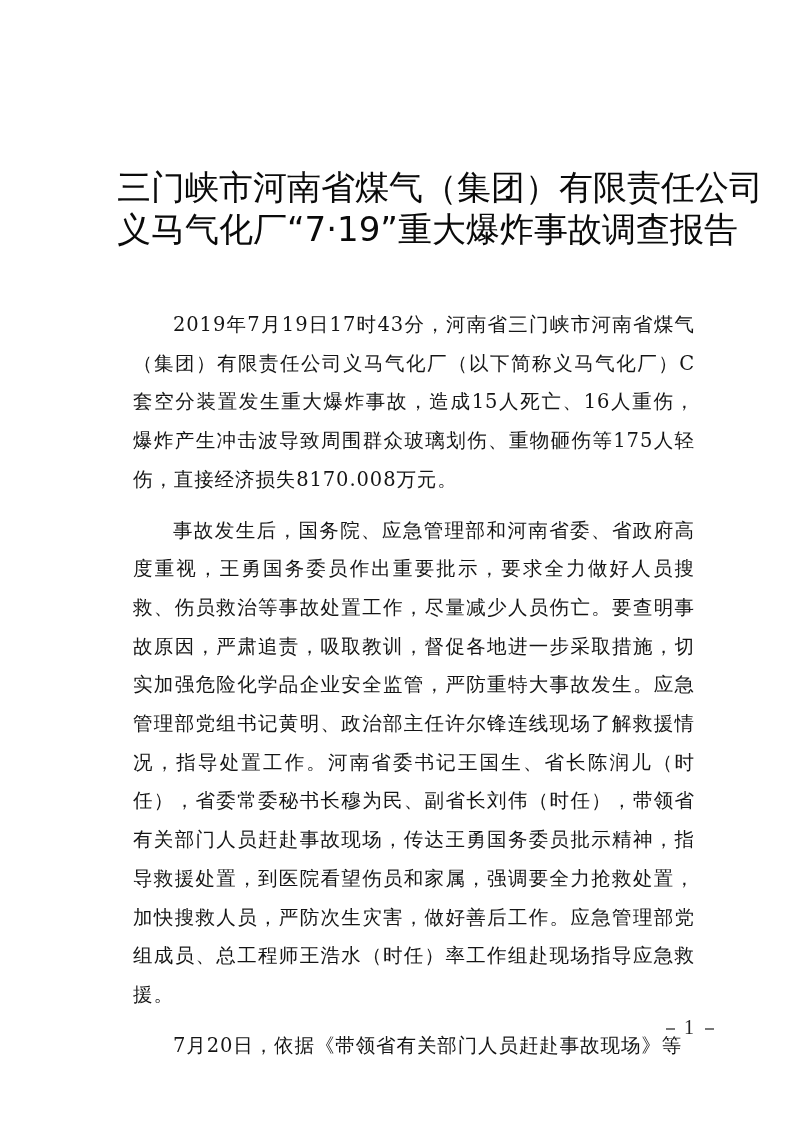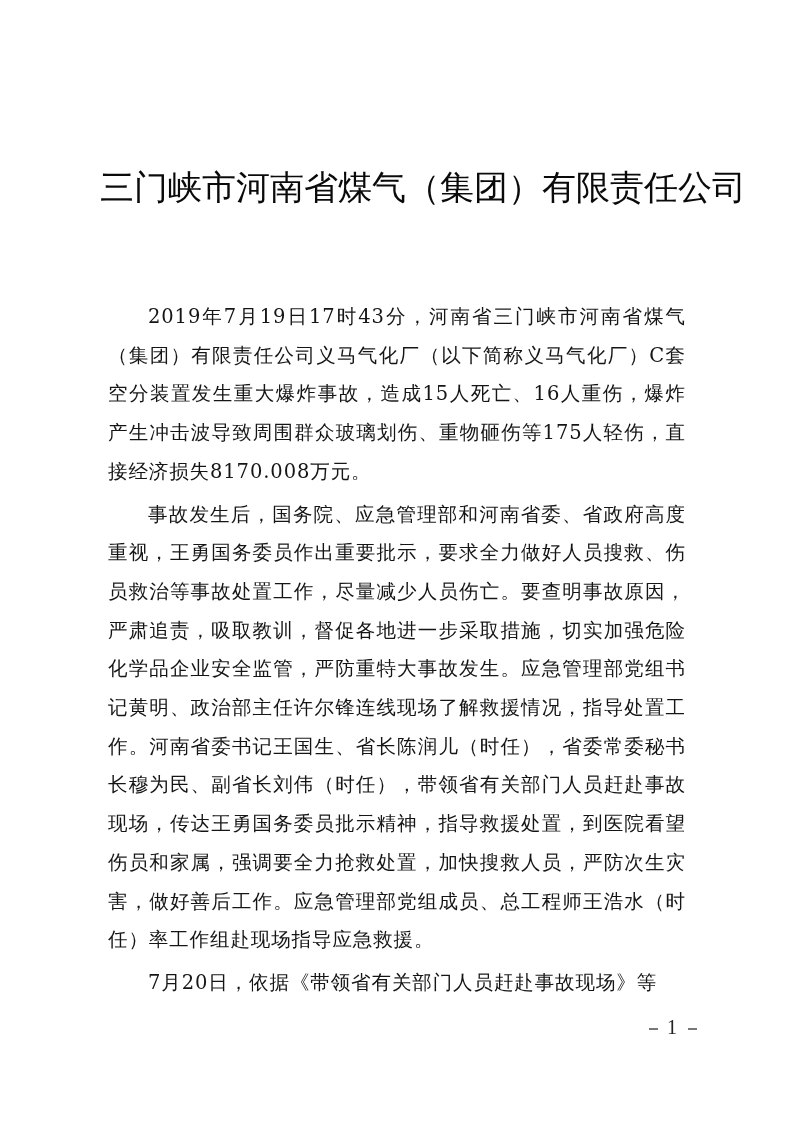--- a/index.html
+++ b/index.html
@@ -9,21 +9,21 @@
     }
     body {
       width: 793px;
       height: 1122px;
       position: relative;
       overflow: hidden;
       color: #111111;
     }
     .page {
       position: absolute;
-      left: 0; top: 0;
+      left: 17px; top: 0;
       width: 736px;
       height: 1122px;
       background: #ffffff;
     }
     .title {
       position: absolute;
       left: 100px;
       top: 166px;
       width: 596px;
       font-family: "DejaVu Sans", "Liberation Sans", sans-serif;
@@ -45,21 +45,21 @@
       position: absolute;
       left: 104px;
       top: 294px;
       width: 586px;
       font-family: "DejaVu Serif", "Liberation Serif", serif;
       font-size: 19.5px;
       line-height: 38.7px;
       color: #151515;
     }
     .para {
-      margin: 4px;
+      margin: 12px;
       text-indent: 2.05em;
       text-align: justify;
       letter-spacing: 0.9px;
     }
     .page-number {
       position: absolute;
       left: 640px;
       top: 1016px;
       font-family: "Liberation Serif", "DejaVu Serif", serif;
       font-size: 20px;
@@ -76,20 +76,21 @@
       margin: 0 9px;
     }
   </style>
 </head>
 <body>
 
 <div class="page">
 
   <h1 class="title">
     <span class="line">三门峡市河南省煤气（集团）有限责任公司</span>
+    <span class="line">义马气化厂“7·19”重大爆炸事故调查报告</span>
   </h1>
 
   <div class="body">
     <p class="para">2019年7月19日17时43分，河南省三门峡市河南省煤气（集团）有限责任公司义马气化厂（以下简称义马气化厂）C套空分装置发生重大爆炸事故，造成15人死亡、16人重伤，爆炸产生冲击波导致周围群众玻璃划伤、重物砸伤等175人轻伤，直接经济损失8170.008万元。</p>
     <p class="para">事故发生后，国务院、应急管理部和河南省委、省政府高度重视，王勇国务委员作出重要批示，要求全力做好人员搜救、伤员救治等事故处置工作，尽量减少人员伤亡。要查明事故原因，严肃追责，吸取教训，督促各地进一步采取措施，切实加强危险化学品企业安全监管，严防重特大事故发生。应急管理部党组书记黄明、政治部主任许尔锋连线现场了解救援情况，指导处置工作。河南省委书记王国生、省长陈润儿（时任），省委常委秘书长穆为民、副省长刘伟（时任），带领省有关部门人员赶赴事故现场，传达王勇国务委员批示精神，指导救援处置，到医院看望伤员和家属，强调要全力抢救处置，加快搜救人员，严防次生灾害，做好善后工作。应急管理部党组成员、总工程师王浩水（时任）率工作组赴现场指导应急救援。</p>
     <p class="para">7月20日，依据《带领省有关部门人员赶赴事故现场》等</p>
   </div>
 
   <div class="page-number">
     <span class="dash"></span><span>1</span><span class="dash"></span>

